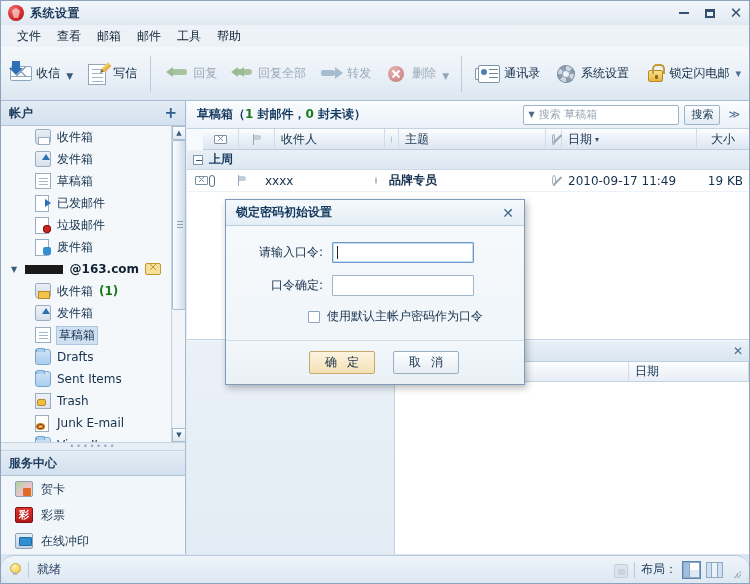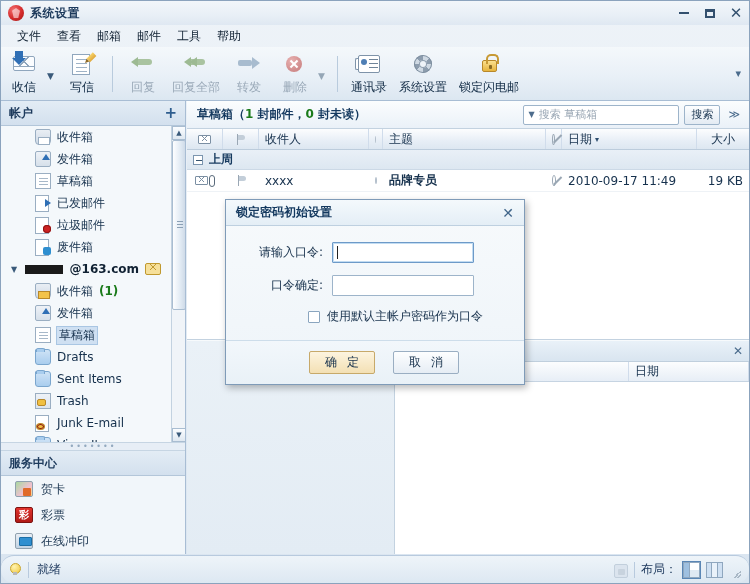--- a/index.html
+++ b/index.html
@@ -51,21 +51,21 @@
   .menu-item { padding: 2px 8px; color: #123; font-size: 12px; cursor: default; }
 
   
   .toolbar {
     position: absolute; left: 0; top: 46px; width: 748px; height: 54px;
     display: flex; align-items: center;
     border-bottom: 1px solid #a8bdd4;
     background: linear-gradient(to bottom, #f4f8fb 0%, #e9f0f7 55%, #dce7f1 100%);
   }
   .tb-btn {
-    display: flex; flex-direction: column; align-items: center; justify-content: center;
+    display: flex; flex-direction: row; align-items: center; justify-content: center;
     min-width: 46px; height: 50px; padding: 0 6px; gap: 2px;
   }
   .tb-btn .lbl { font-size: 12px; color: #102a44; white-space: nowrap; }
   .tb-btn.disabled .lbl { color: #9aa9b8; }
   .tb-ico { width: 28px; height: 26px; position: relative; }
   .tb-sep { width: 1px; height: 36px; background: #b9cbdd; margin: 0 7px; }
   .tb-caret { width: 12px; font-size: 9px; color: #3a5a7a; display:flex; align-items:flex-end; height:50px; padding-bottom:18px; }
   .tb-caret.dim { color: #95a6b6; }
   .tb-overflow { margin-left: auto; margin-right: 8px; color: #4a6b8c; font-size: 11px; }
 
@@ -211,21 +211,21 @@
   .btn-search {
     height:20px; padding:0 6px; font-size:11px; color:#17334f;
     background: linear-gradient(to bottom,#fdfeff,#e3ebf3); border:1px solid #9db4ca; border-radius:2px;
     font-family: "DejaVu Sans","Liberation Sans",sans-serif;
   }
   .dbl-caret { color:#4a6b8c; font-size:11px; padding:0 3px; }
 
   .col-head {
     height: 21px; display:flex; align-items:center;
     background: linear-gradient(to bottom,#fcfdfe,#e7eef6 60%, #dde7f1);
-    border-bottom: 1px solid #bcccdc; font-size:12px; color:#16314d;
+    border-bottom: 1px solid #bcccdc; font-size:12px; color:#16314d;margin-left:16px;
   }
   .ch { display:flex; align-items:center; height:100%; padding:0 6px; border-right:1px solid #d0dceb; position:relative; }
   .ch.c1{width:36px;justify-content:center;} .ch.c2{width:36px;justify-content:center;}
   .ch.c3{width:110px;} .ch.c4{width:14px;justify-content:center;} .ch.c5{flex:1;}
   .ch.c6{width:16px;justify-content:center;} .ch.c7{width:135px;} .ch.c8{width:52px;justify-content:center;border-right:none;}
   .mini-env { width:13px;height:9px;background:#fff;border:1px solid #7b8fa3;border-radius:1px;position:relative; }
   .mini-env::after{ content:""; position:absolute;left:0;top:0;width:11px;height:5px;
     background: linear-gradient(135deg,transparent 46%,#7b8fa3 46%,#7b8fa3 54%,transparent 54%),
                 linear-gradient(45deg,transparent 46%,#7b8fa3 46%,#7b8fa3 54%,transparent 54%); }
   .mini-flag { width:11px;height:11px;position:relative; }

